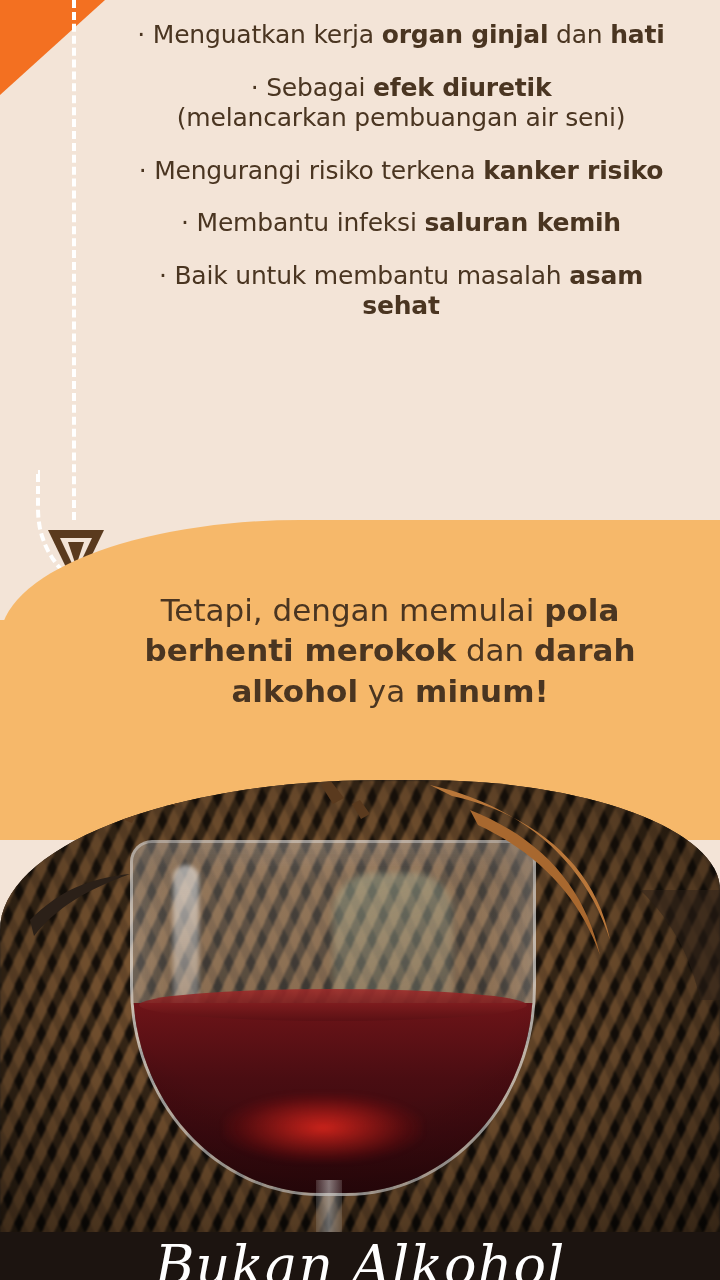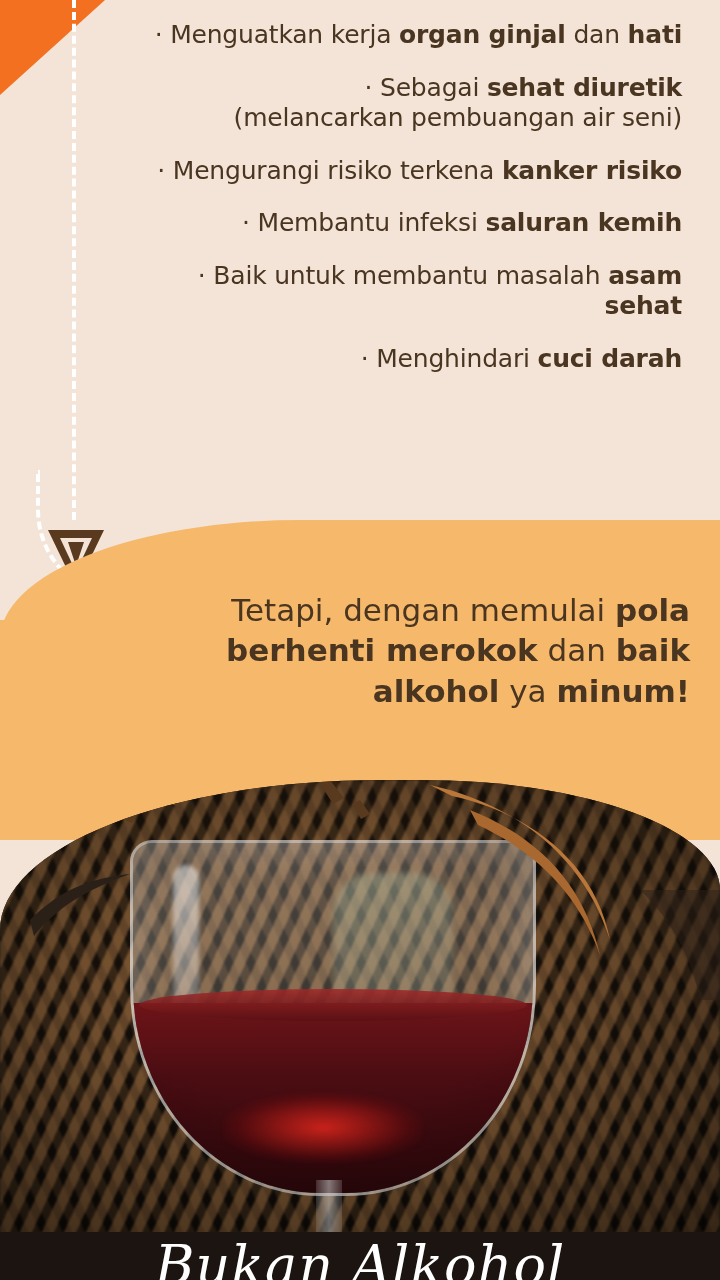--- a/index.html
+++ b/index.html
@@ -69,21 +69,21 @@
     width: 60px;
     height: 62px;
   }
 
   
   .bullets {
     position: absolute;
     left: 120px;
     top: 20px;
     width: 580px;
-    text-align: right;
+    text-align: center;
     color: #4a3521;
   }
   .bullet {
     font-size: 25px;
     line-height: 1.22;
     margin-bottom: 22px;
     letter-spacing: -0.2px;
     padding-right: 18px;
   }
   .bullet b { font-weight: 700; color: #4a3521; }
@@ -106,21 +106,21 @@
     top: 620px;
     width: 720px;
     height: 220px;
     background: #f6b86a;
   }
   .band-text {
     position: absolute;
     left: 90px;
     top: 590px;
     width: 600px;
-    text-align: right;
+    text-align: center;
     color: #4a3521;
     font-size: 31px;
     line-height: 1.3;
     padding-right: 18px;
   }
   .band-text b { font-weight: 700; }
 
   
   .photo {
     position: absolute;
@@ -279,44 +279,41 @@
       <polygon points="2,2 58,2 30,60" fill="#5a3a1e"></polygon>
       <polygon points="14,10 46,10 30,44" fill="#f3e4d7"></polygon>
       <polygon points="22,14 38,14 30,38" fill="#5a3a1e"></polygon>
     </svg>
 
     <div class="bullets">
         <div class="bullet">
           <span class="sub">· Menguatkan kerja <b>organ ginjal</b> dan <b>hati</b></span>
         </div>
         <div class="bullet">
-          <span class="sub">· Sebagai <b>sehat diuretik</b></span>
+          <span class="sub">· Sebagai <b>efek diuretik</b></span>
           <span class="sub">(melancarkan pembuangan air seni)</span>
         </div>
         <div class="bullet">
           <span class="sub">· Mengurangi risiko terkena <b>kanker risiko</b></span>
         </div>
         <div class="bullet">
           <span class="sub">· Membantu infeksi <b>saluran kemih</b></span>
         </div>
         <div class="bullet">
           <span class="sub">· Baik untuk membantu masalah <b>asam sehat</b></span>
-        </div>
-        <div class="bullet">
-          <span class="sub">· Menghindari <b>cuci darah</b></span>
         </div>
       </div>
   </div>
 
   <div class="orange-band"></div>
   <div class="orange-band-fill"></div>
 
   <div class="band-text">
       <div>Tetapi, dengan memulai <b>pola</b></div>
-      <div><b>berhenti merokok</b> dan <b>baik</b></div>
+      <div><b>berhenti merokok</b> dan <b>darah</b></div>
       <div><b>alkohol</b> ya <b>minum!</b></div>
     </div>
 
   <div class="photo">
     <div class="photo-bg"></div>
 
     <div class="glass">
       <div class="bowl">
         <div class="glass-reflect"></div>
         <div class="glass-highlight"></div>

